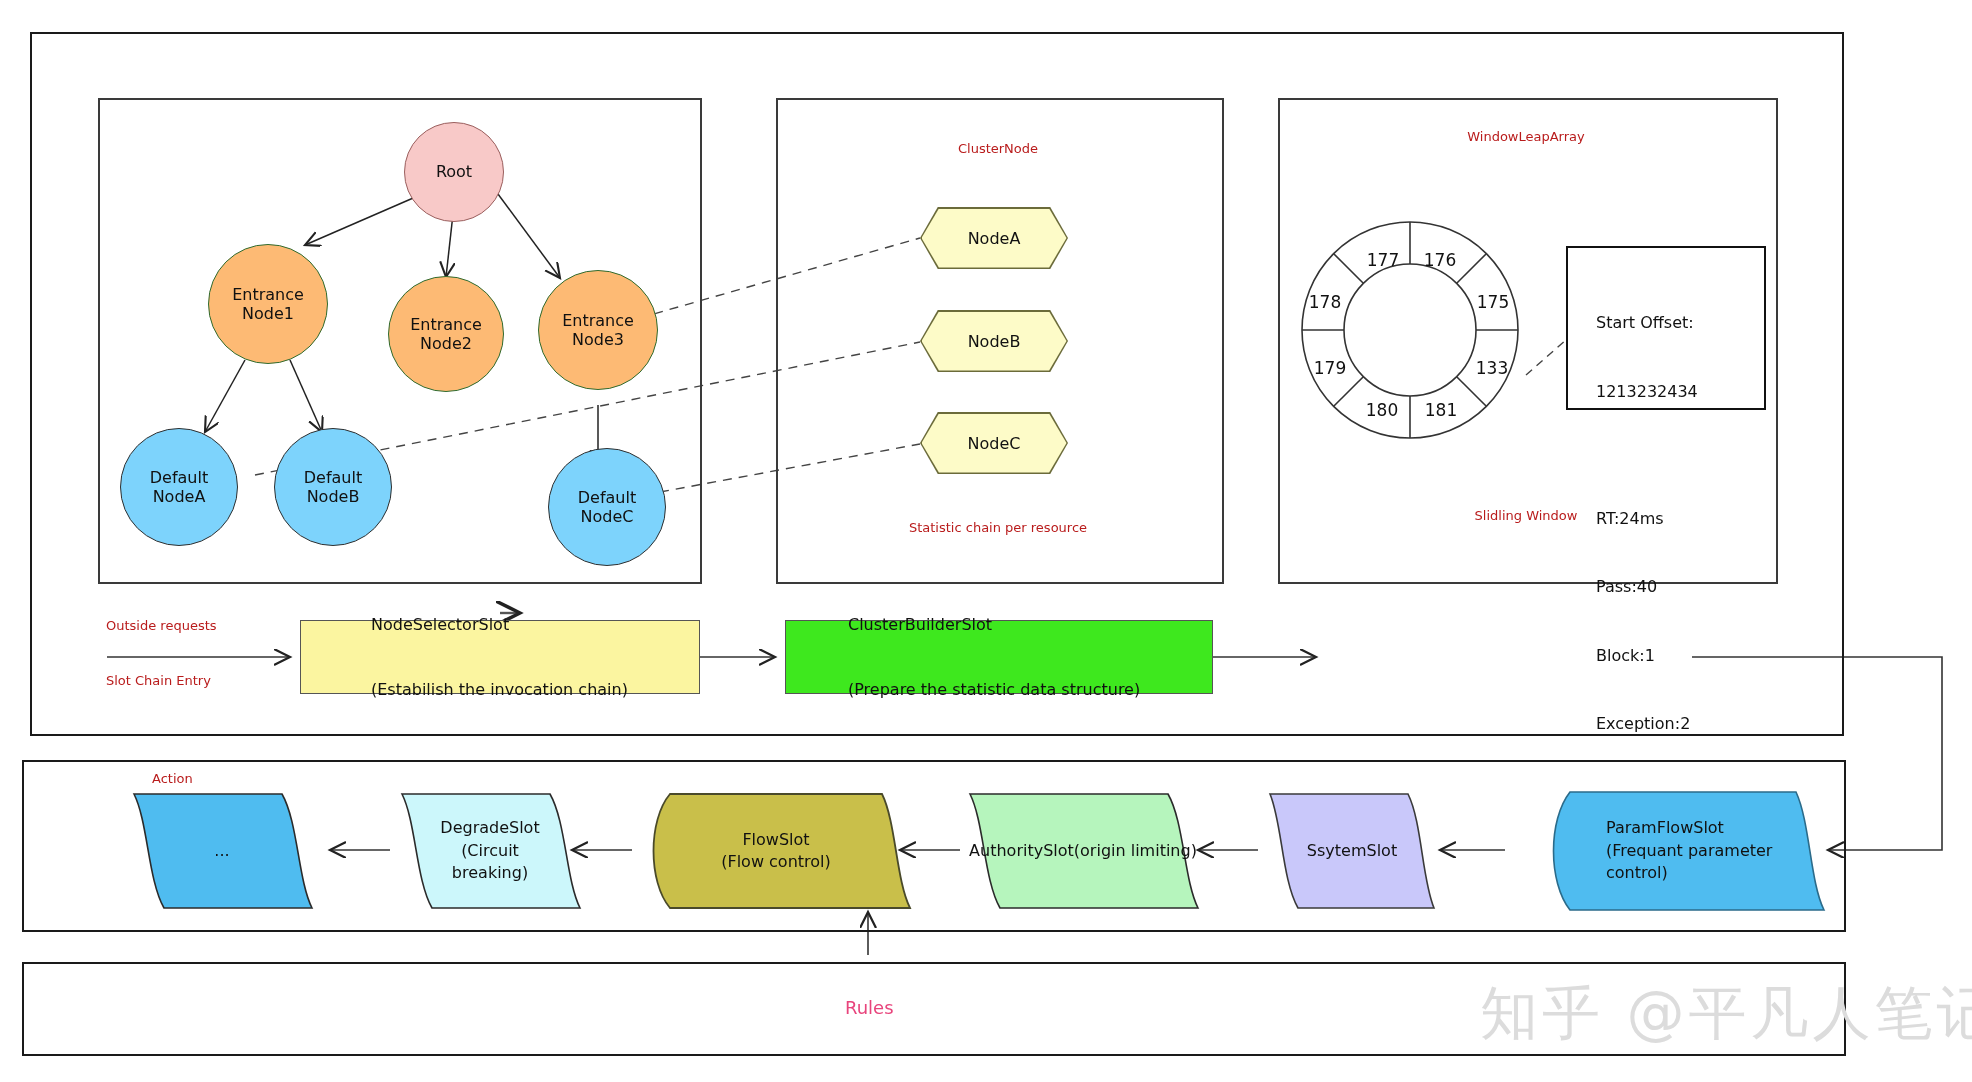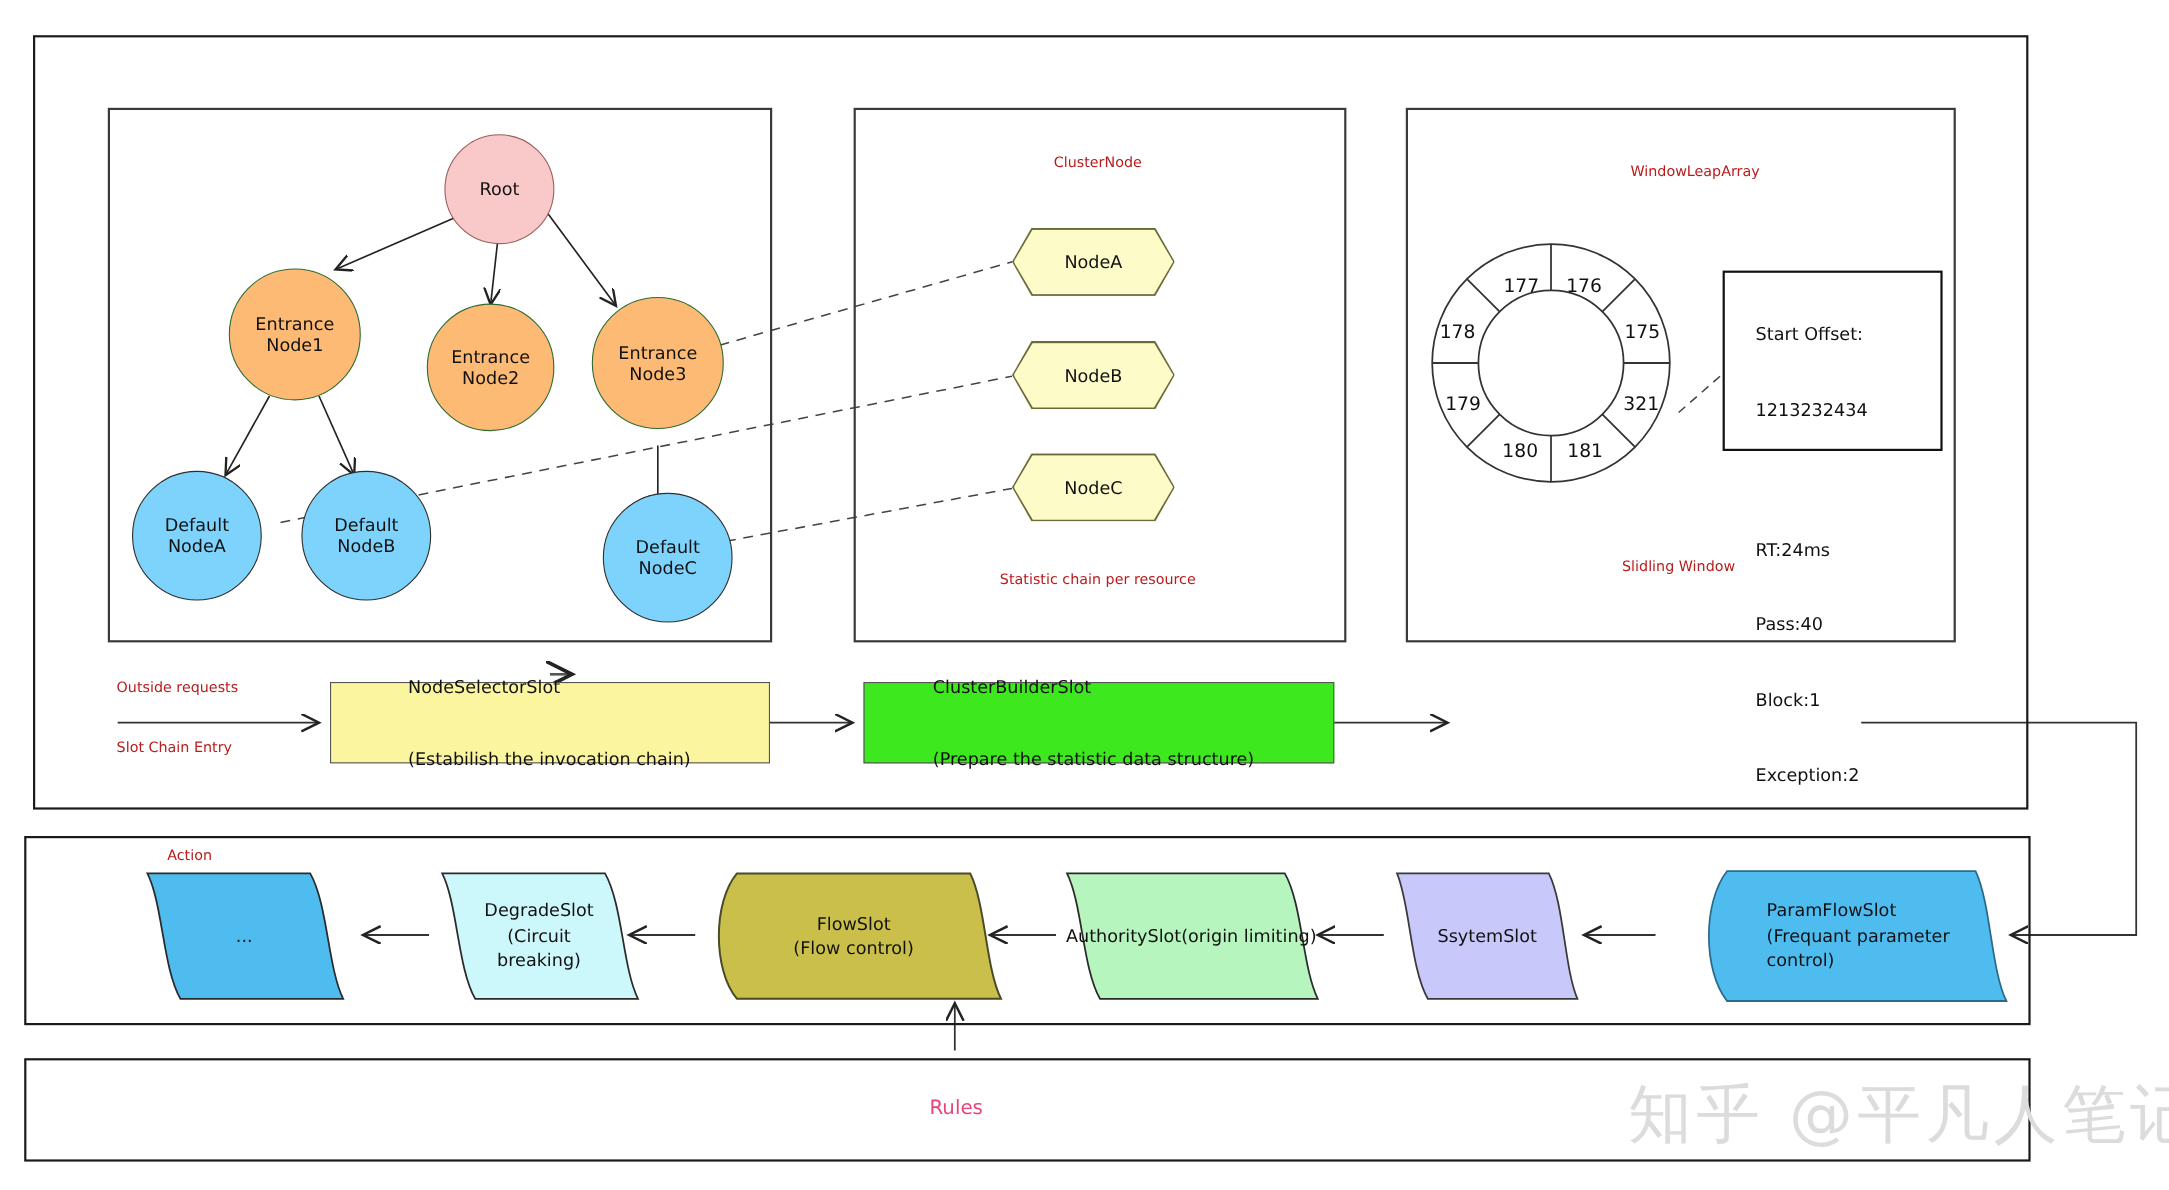--- a/index.html
+++ b/index.html
@@ -38,21 +38,21 @@
   .waveWrap svg{position:absolute;left:0;top:0;overflow:visible;}
   .waveTxt{position:absolute;left:0;top:0;width:100%;height:100%;display:flex;align-items:center;
            justify-content:center;font-size:16px;line-height:1.4;text-align:center;white-space:pre;
            pointer-events:none;}
 
   .watermark{position:absolute;font-size:58px;color:#dcdcdc;letter-spacing:4px;
              font-family:"DejaVu Sans","Liberation Sans",sans-serif;white-space:nowrap;}
   .rules{position:absolute;font-size:18px;color:#e8447c;}
   .ringnum{position:absolute;font-size:17px;color:#111;text-align:center;}
   .infobox{position:absolute;border:2px solid #111;background:#fff;box-sizing:border-box;
-           font-size:16px;line-height:1.42;padding:0 0 0 28px;white-space:pre;}
+           font-size:16px;line-height:1.42;padding:19px 0 0 28px;white-space:pre;}
 </style>
 </head>
 <body>
 
 <div id="root">
 
   <svg id="canvas" viewBox="0 0 1972 1082">
     <defs>
       <marker id="arrOpen" markerWidth="14" markerHeight="14" refX="10" refY="5" orient="auto">
         <path d="M0,0 L10,5 L0,10" fill="none" stroke="#222" stroke-width="1.4"></path>
@@ -159,30 +159,30 @@
   <div class="hexwrap" style="left:920px;top:310px;width:148px;height:62px;">
     <div class="hexborder"></div>
     <div class="hexfill">NodeB</div>
   </div>
   <div class="hexwrap" style="left:920px;top:412px;width:148px;height:62px;">
     <div class="hexborder"></div>
     <div class="hexfill">NodeC</div>
   </div>
 
   <div class="panel" style="left:1278px;top:98px;width:496px;height:482px;"></div>
-  <div class="lbl c" style="left:1278px;top:148px;width:496px;padding-left:15px;">WindowLeapArray</div>
+  <div class="lbl c" style="left:1278px;top:128px;width:496px;">WindowLeapArray</div>
   <div class="lbl c" style="left:1278px;top:507px;width:496px;">Slidling Window</div>
 
   <div class="ringnum" style="left:1415px;top:250px;width:50px;">176</div>
   <div class="ringnum" style="left:1358px;top:250px;width:50px;">177</div>
   <div class="ringnum" style="left:1300px;top:292px;width:50px;">178</div>
   <div class="ringnum" style="left:1305px;top:358px;width:50px;">179</div>
   <div class="ringnum" style="left:1357px;top:400px;width:50px;">180</div>
   <div class="ringnum" style="left:1416px;top:400px;width:50px;">181</div>
-  <div class="ringnum" style="left:1467px;top:358px;width:50px;">321</div>
+  <div class="ringnum" style="left:1467px;top:358px;width:50px;">133</div>
   <div class="ringnum" style="left:1468px;top:292px;width:50px;">175</div>
 
   <div class="infobox" style="left:1566px;top:246px;width:200px;height:164px;">
     <div>Start Offset:</div>
     <div>1213232434</div>
     <div style="height:14px;"></div>
     <div>RT:24ms</div>
     <div>Pass:40</div>
     <div>Block:1</div>
     <div>Exception:2</div>

